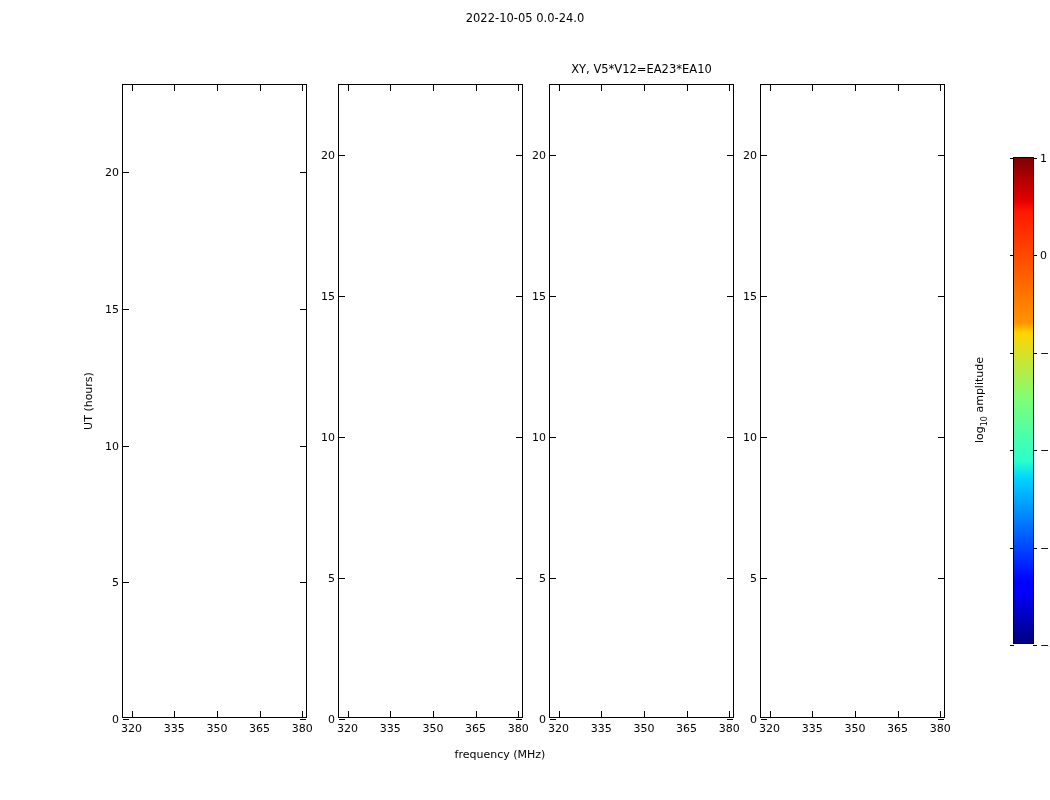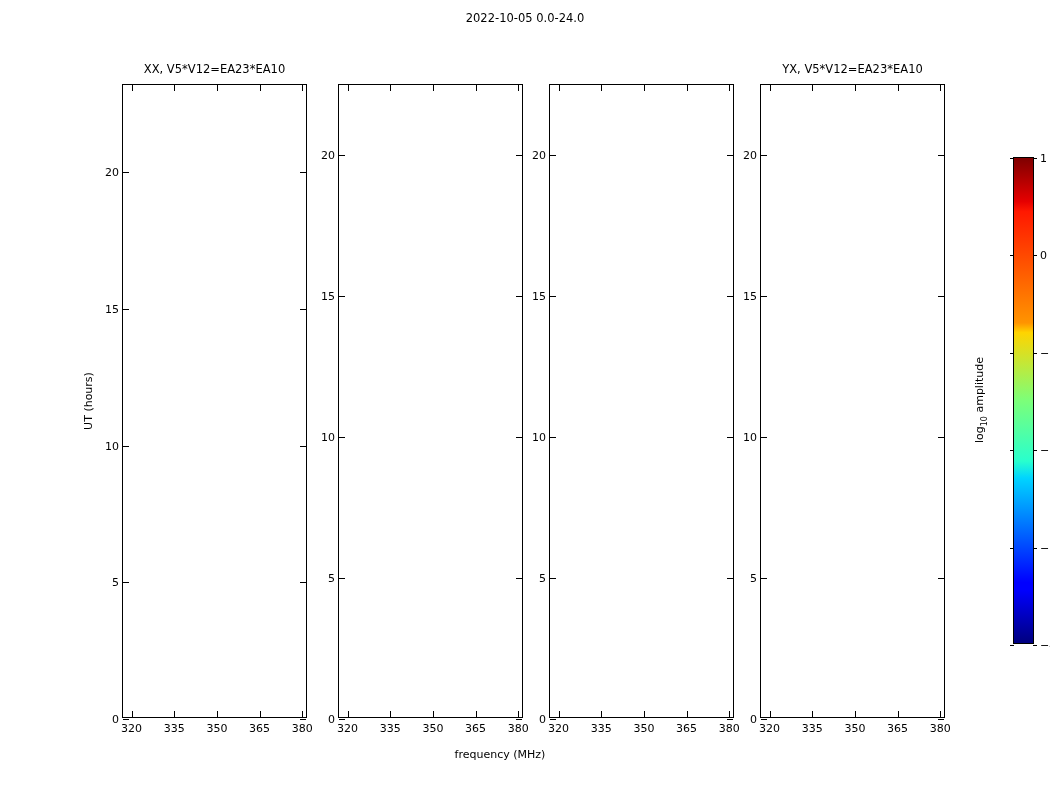--- a/index.html
+++ b/index.html
@@ -161,21 +161,20 @@
   #cb-axis-label sub {
     font-size: 8px;
   }
 </style>
 </head>
 <body>
 
 <div class="suptitle">2022-10-05 0.0-24.0</div>
 
 <div class="panel" id="panel-0" style="left:122px;">
-  <div class="ptitle">XX, V5*V12=EA23*EA10</div>
   <div class="axes">
       <div class="ytick" style="top: 634px;"></div>
       <div class="ytick-r" style="top: 634px;"></div>
       <div class="ylabel-txt" style="top: 634px;">0</div>
       <div class="ytick" style="top: 497.362px;"></div>
       <div class="ytick-r" style="top: 497.362px;"></div>
       <div class="ylabel-txt" style="top: 497.362px;">5</div>
       <div class="ytick" style="top: 360.724px;"></div>
       <div class="ytick-r" style="top: 360.724px;"></div>
       <div class="ylabel-txt" style="top: 360.724px;">10</div>
@@ -232,20 +231,21 @@
       <div class="xtick" style="left: 136.615px;"></div>
       <div class="xtick-t" style="left: 136.615px;"></div>
       <div class="xlabel-txt" style="left: 136.615px;">365</div>
       <div class="xtick" style="left: 179.308px;"></div>
       <div class="xtick-t" style="left: 179.308px;"></div>
       <div class="xlabel-txt" style="left: 179.308px;">380</div>
     </div>
 </div>
 
 <div class="panel" id="panel-2" style="left:549px;">
+  <div class="ptitle">XY, V5*V12=EA23*EA10</div>
   <div class="axes">
       <div class="ytick" style="top: 634px;"></div>
       <div class="ytick-r" style="top: 634px;"></div>
       <div class="ylabel-txt" style="top: 634px;">0</div>
       <div class="ytick" style="top: 493.111px;"></div>
       <div class="ytick-r" style="top: 493.111px;"></div>
       <div class="ylabel-txt" style="top: 493.111px;">5</div>
       <div class="ytick" style="top: 352.222px;"></div>
       <div class="ytick-r" style="top: 352.222px;"></div>
       <div class="ylabel-txt" style="top: 352.222px;">10</div>
@@ -267,21 +267,20 @@
       <div class="xtick" style="left: 136.615px;"></div>
       <div class="xtick-t" style="left: 136.615px;"></div>
       <div class="xlabel-txt" style="left: 136.615px;">365</div>
       <div class="xtick" style="left: 179.308px;"></div>
       <div class="xtick-t" style="left: 179.308px;"></div>
       <div class="xlabel-txt" style="left: 179.308px;">380</div>
     </div>
 </div>
 
 <div class="panel" id="panel-3" style="left:760px;">
-  <div class="ptitle">YX, V5*V12=EA23*EA10</div>
   <div class="axes">
       <div class="ytick" style="top: 634px;"></div>
       <div class="ytick-r" style="top: 634px;"></div>
       <div class="ylabel-txt" style="top: 634px;">0</div>
       <div class="ytick" style="top: 493.111px;"></div>
       <div class="ytick-r" style="top: 493.111px;"></div>
       <div class="ylabel-txt" style="top: 493.111px;">5</div>
       <div class="ytick" style="top: 352.222px;"></div>
       <div class="ytick-r" style="top: 352.222px;"></div>
       <div class="ylabel-txt" style="top: 352.222px;">10</div>

